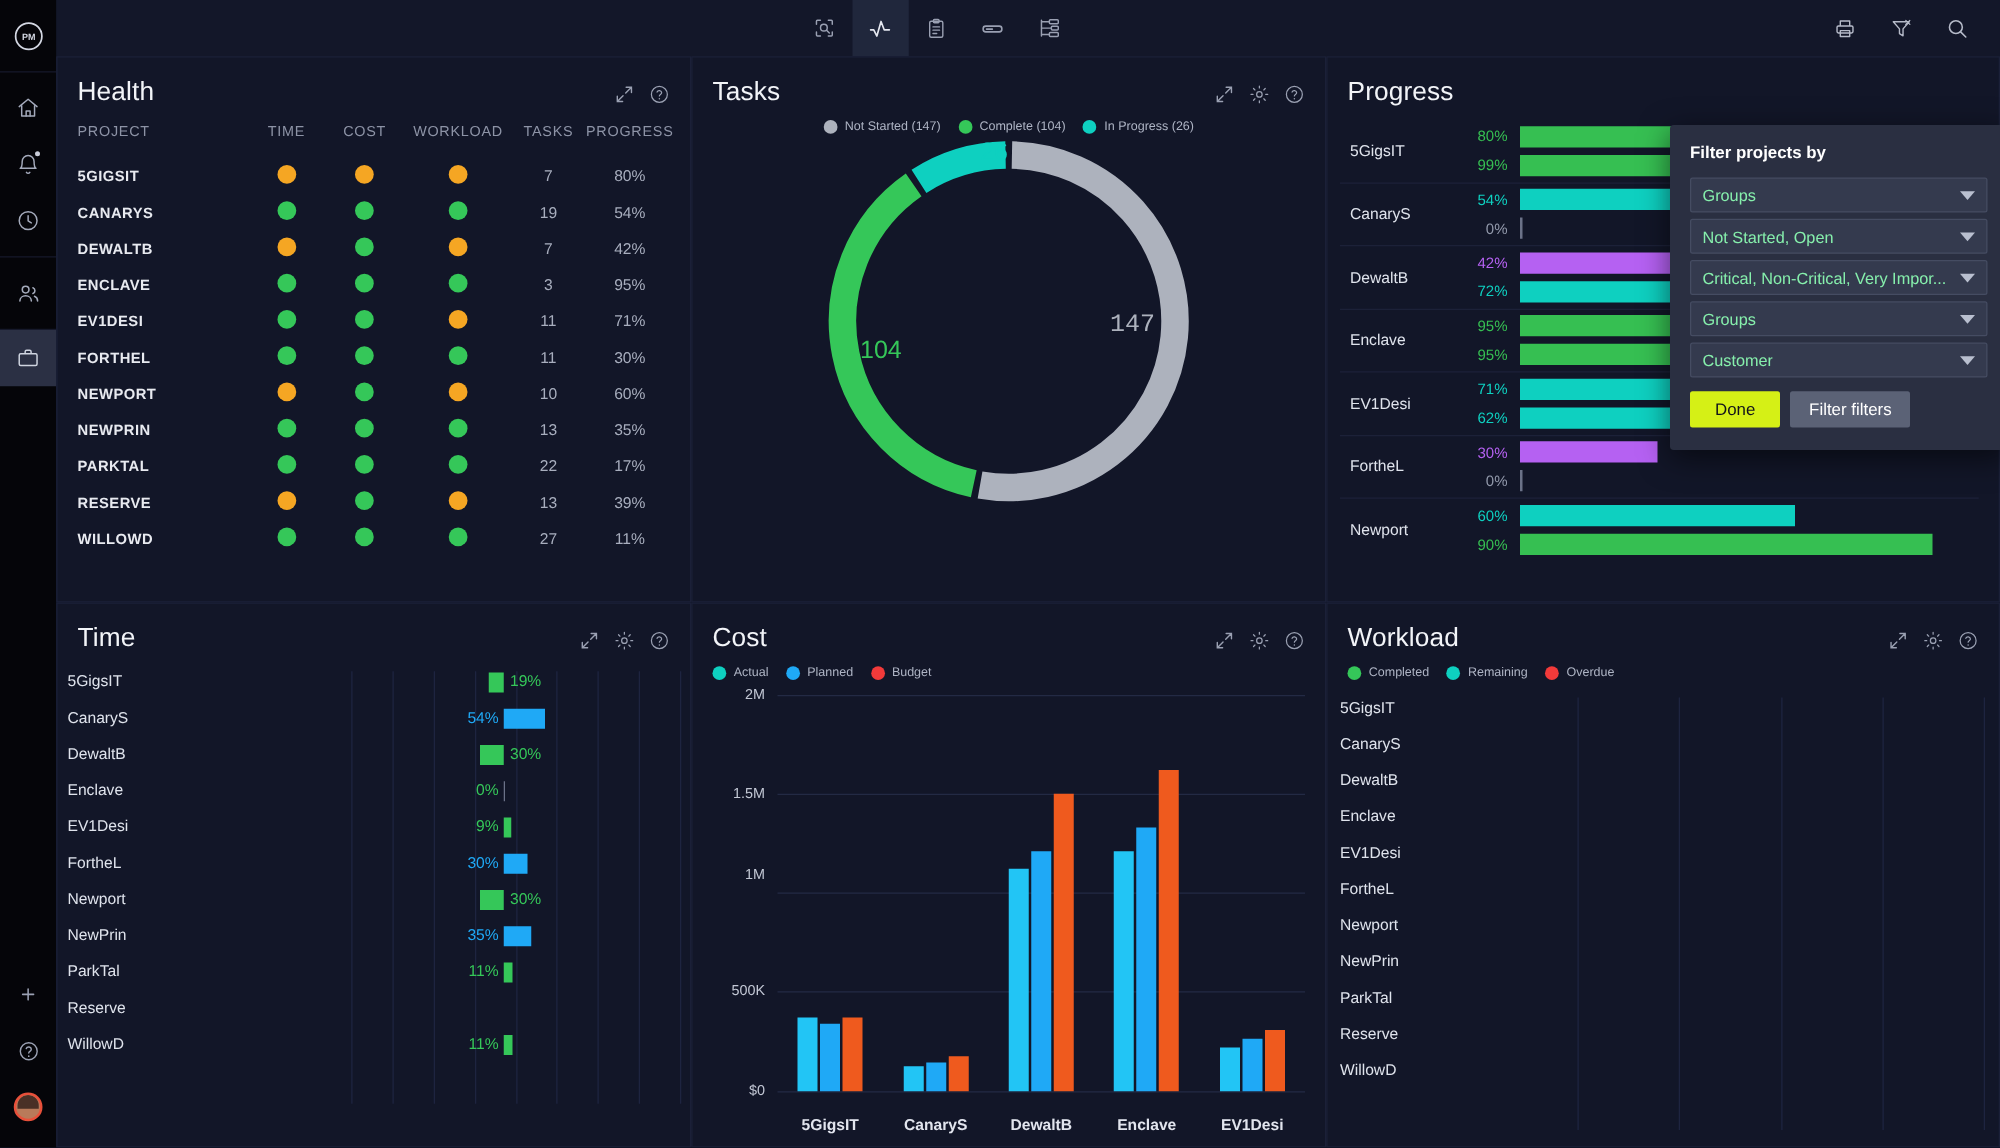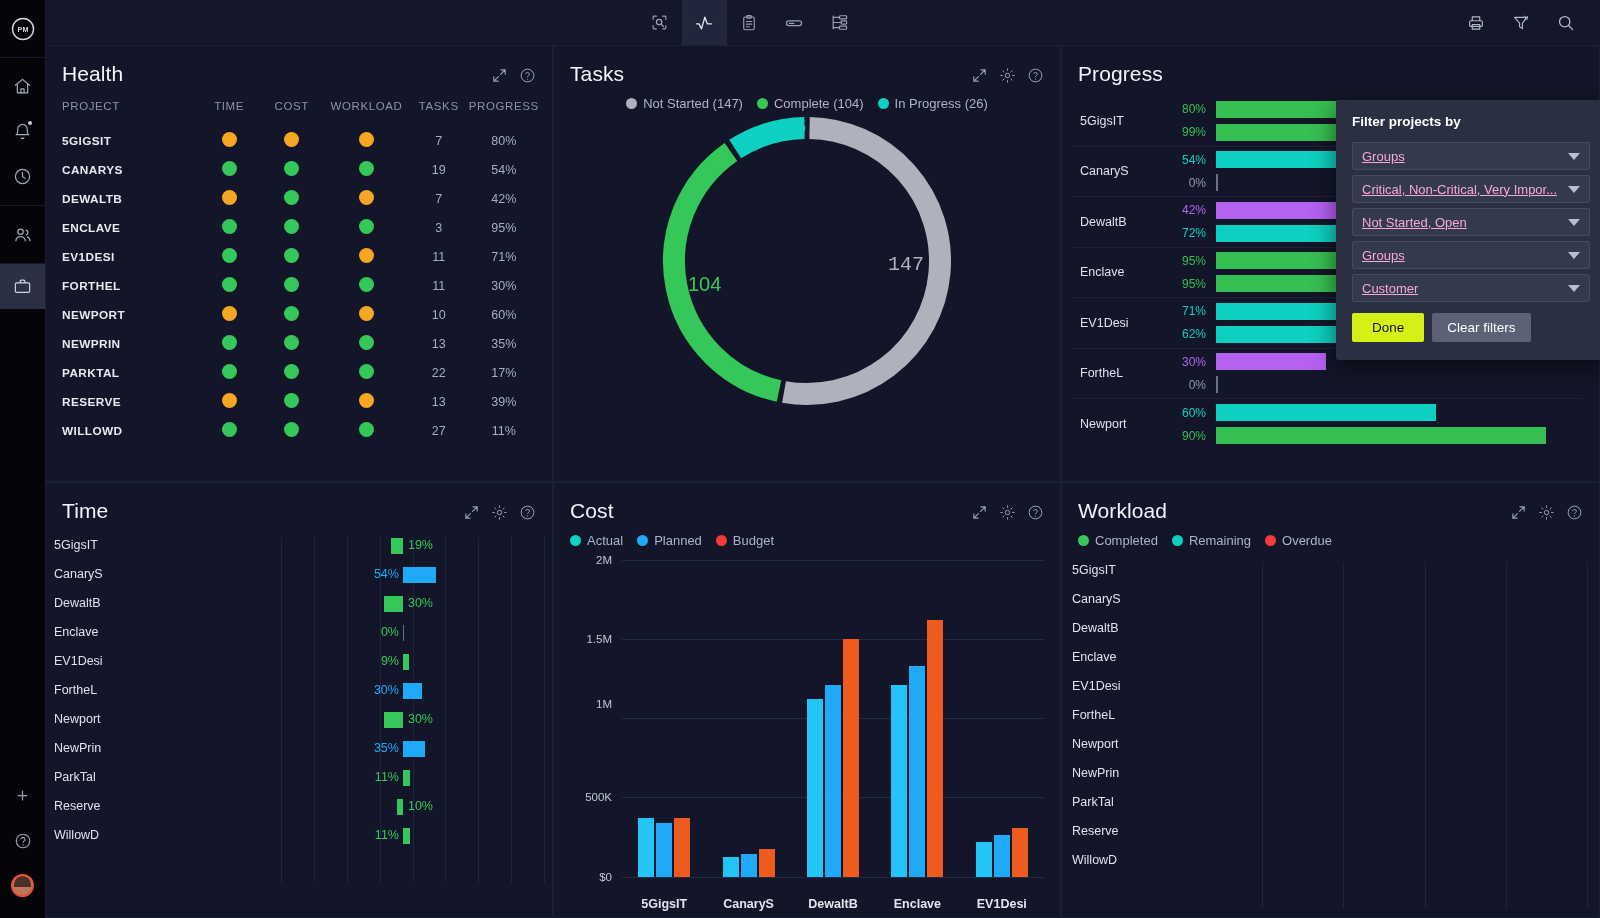--- a/index.html
+++ b/index.html
@@ -67,21 +67,21 @@
   .p-cost   { flex: 0 0 508px; }
   .p-work   { flex: 1 1 auto; }
 
   .p-head { display: flex; align-items: flex-start; padding: 16px 16px 0 16px; }
   .p-title { font-size: 21px; color: #f2f4f8; font-weight: 400; letter-spacing: .1px; }
   .p-tools { margin-left: auto; display: flex; gap: 11px; align-items: center; padding-top: 5px; }
   .p-tools svg { cursor: pointer; display:block; }
 
   
   .legend { display: flex; gap: 14px; align-items: center; padding: 10px 16px 0 16px; }
-  .lg { display: flex; gap: 6px; align-items: center; font-size: 13px; color: #aeb4c4; }
+  .lg { display: flex; gap: 6px; align-items: center; font-size: 10px; color: #aeb4c4; }
   .dot { width: 11px; height: 11px; border-radius: 50%; display: inline-block; }
 
   
   .htable { width: 100%; padding: 14px 12px 0 12px; font-size: 12px; }
   .htable table { width: 100%; border-collapse: collapse; table-layout: fixed; }
   .htable th {
     font-size: 11.5px; color: #8d93a6; font-weight: 400; letter-spacing: .6px;
     text-align: center; padding-bottom: 14px;
   }
   .htable th.left, .htable td.left { text-align: left; padding-left: 4px; }
@@ -143,21 +143,21 @@
   .filter-pop {
     position: absolute; left: 1291px; top: 55px; width: 270px;
     background: #2a2f41; border-radius: 3px; padding: 14px 16px 18px 16px;
     box-shadow: 0 6px 24px rgba(0,0,0,.55); z-index: 50;
   }
   .fp-title { font-size: 13.5px; color: #ffffff; font-weight: bold; margin-bottom: 13px; }
   .fp-sel {
     height: 28px; background: #343a4e; border: 1px solid #454c62; border-radius: 2px;
     display: flex; align-items: center; padding: 0 9px; margin-bottom: 5px; cursor: pointer;
   }
-  .fp-sel span { font-size: 13px; color: #f9a8d4; white-space: nowrap; overflow: hidden; text-decoration: underline; }
+  .fp-sel span { font-size: 13px; color: #86efac; white-space: nowrap; overflow: hidden; }
   .fp-caret { margin-left: auto; width:0;height:0;border-left:6px solid transparent;border-right:6px solid transparent;border-top:7px solid #b9bfcf; }
   .fp-btns { display: flex; gap: 8px; margin-top: 11px; }
   .fp-done {
     background: #d5f016; color: #11131c; font-size: 13.5px; padding: 7px 20px;
     border: none; border-radius: 2px; cursor: pointer; font-family: inherit;
   }
   .fp-clear {
     background: #5b6276; color: #ffffff; font-size: 13.5px; padding: 7px 15px;
     border: none; border-radius: 2px; cursor: pointer; font-family: inherit;
   }
@@ -690,24 +690,20 @@
               </div>
               <div class="time-row">
                 <div class="time-name">ParkTal</div>
                 <div class="time-plot">
                   <div class="tbar" style="background: rgb(53, 199, 89); width: 6.82px; left: 46%;"></div>
                   <div class="tlabel" style="color: rgb(53, 199, 89); left: calc(46% - 34px); text-align: right; width: 30px;">11%</div>
                 </div>
               </div>
               <div class="time-row">
                 <div class="time-name">Reserve</div>
-                <div class="time-plot">
-                  <div class="tbar" style="background: rgb(53, 199, 89); width: 6.2px; left: calc(46% - 6.2px);"></div>
-                  <div class="tlabel" style="color: rgb(53, 199, 89); left: calc(46% + 5px);">10%</div>
-                </div>
               </div>
               <div class="time-row">
                 <div class="time-name">WillowD</div>
                 <div class="time-plot">
                   <div class="tbar" style="background: rgb(53, 199, 89); width: 6.82px; left: 46%;"></div>
                   <div class="tlabel" style="color: rgb(53, 199, 89); left: calc(46% - 34px); text-align: right; width: 30px;">11%</div>
                 </div>
               </div>
             </div>
         </div>
@@ -942,36 +938,36 @@
     </div>
 
     <div class="filter-pop">
       <div class="fp-title">Filter projects by</div>
       <div id="fp-selects">
           <div class="fp-sel">
             <span>Groups</span>
             <div class="fp-caret"></div>
           </div>
           <div class="fp-sel">
+            <span>Not Started, Open</span>
+            <div class="fp-caret"></div>
+          </div>
+          <div class="fp-sel">
             <span>Critical, Non-Critical, Very Impor...</span>
-            <div class="fp-caret"></div>
-          </div>
-          <div class="fp-sel">
-            <span>Not Started, Open</span>
             <div class="fp-caret"></div>
           </div>
           <div class="fp-sel">
             <span>Groups</span>
             <div class="fp-caret"></div>
           </div>
           <div class="fp-sel">
             <span>Customer</span>
             <div class="fp-caret"></div>
           </div>
         </div>
       <div class="fp-btns">
         <button class="fp-done">Done</button>
-        <button class="fp-clear">Clear filters</button>
+        <button class="fp-clear">Filter filters</button>
       </div>
     </div>
 
   </div>
 </div>
 
 </body></html>

